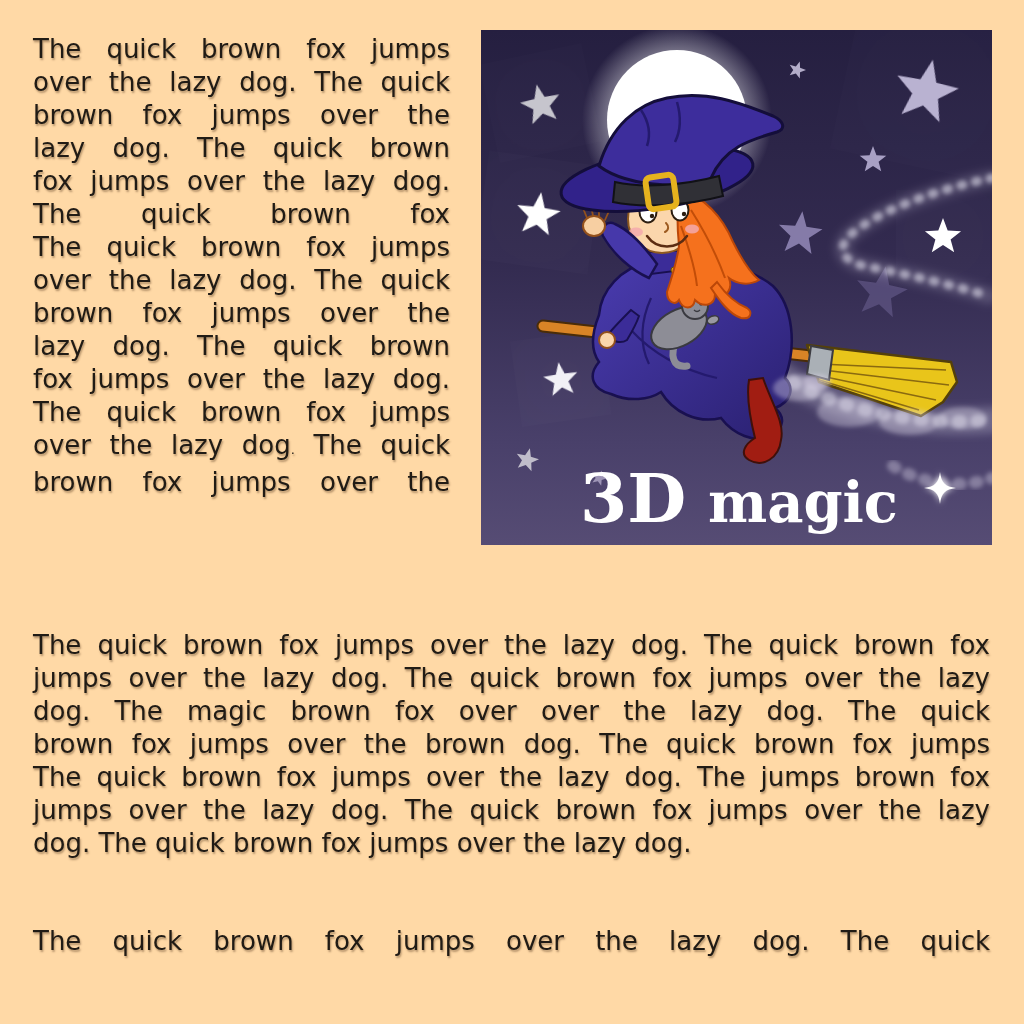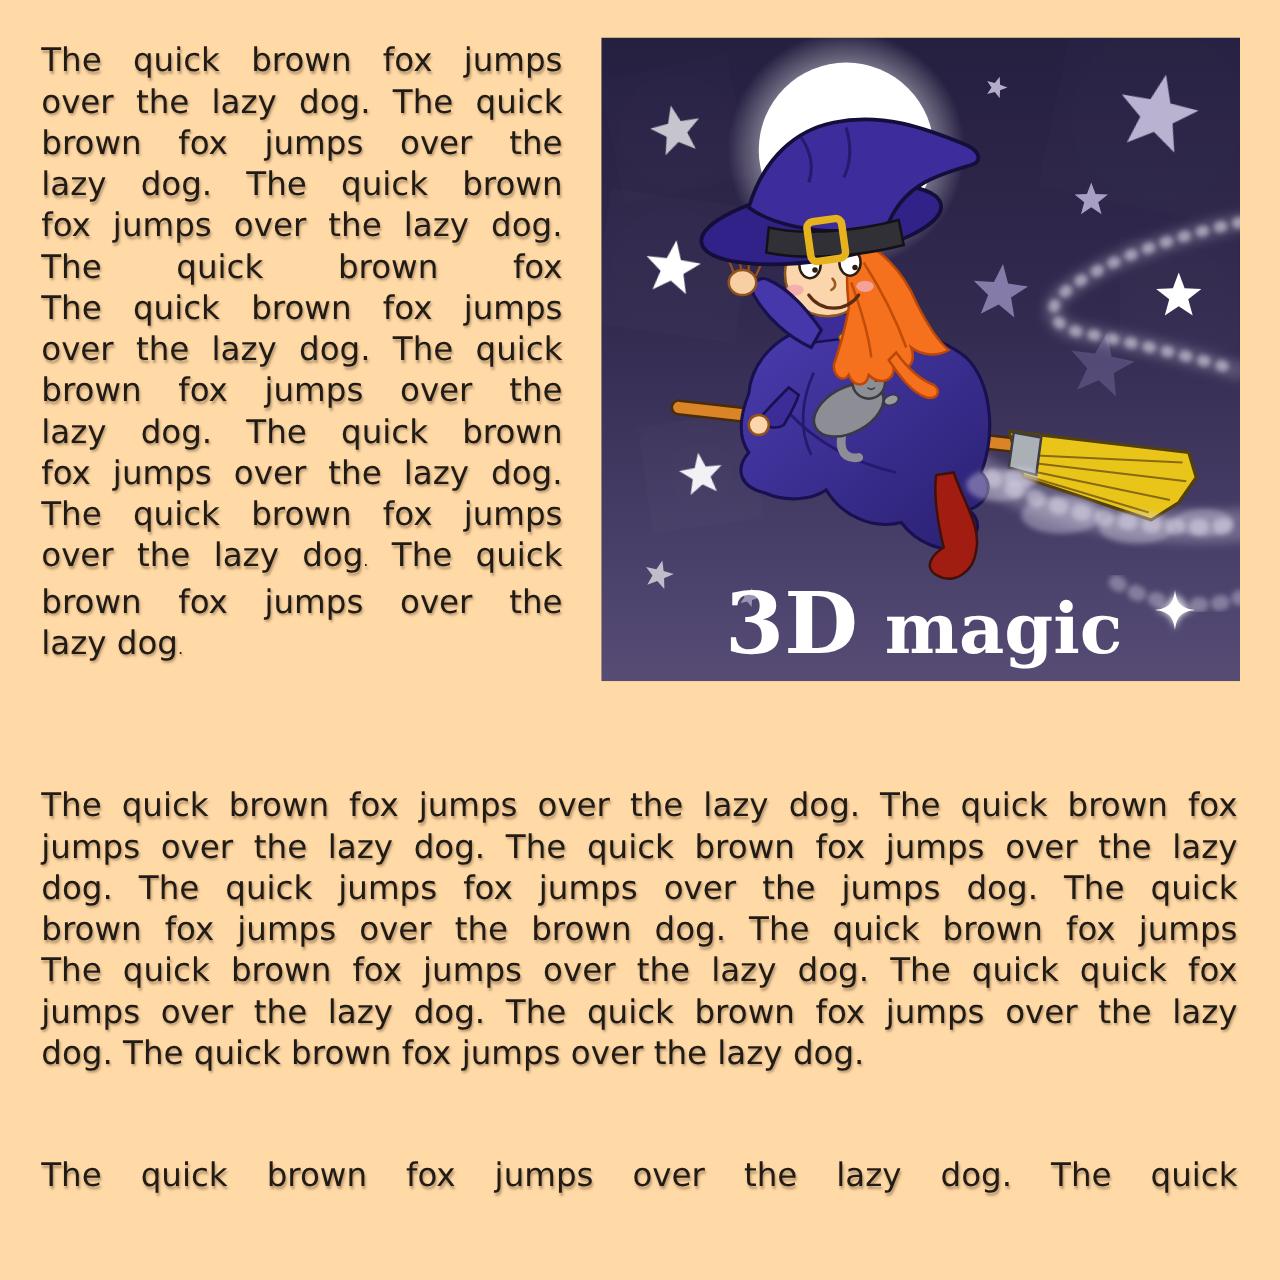--- a/index.html
+++ b/index.html
@@ -37,21 +37,20 @@
       <div class="line"><span>fox jumps over the lazy dog.</span></div>
       <div class="line"><span class="b">The quick brown fox</span></div>
       <div class="line"><span>The quick brown fox jumps</span></div>
       <div class="line"><span>over the lazy dog. The quick</span></div>
       <div class="line"><span>brown fox jumps over the</span></div>
       <div class="line"><span>lazy dog. The quick brown</span></div>
       <div class="line"><span>fox jumps over the lazy dog.</span></div>
       <div class="line"><span>The quick brown fox jumps</span></div>
       <div class="line"><span>over the lazy dog</span><span class="sm">.</span><span> The quick</span></div>
       <div class="line"><span>brown fox jumps over the</span></div>
-      <div class="line last"><span>lazy dog</span><span class="sm">.</span></div>
     </div>
 
   <div id="pic">
     <svg width="511" height="515" viewBox="0 0 511 515" xmlns="http://www.w3.org/2000/svg">
       <defs>
         <linearGradient id="gSky" x1="0" y1="0" x2="0" y2="1">
           <stop offset="0" stop-color="#251f40"></stop>
           <stop offset="0.45" stop-color="#332b50"></stop>
           <stop offset="0.8" stop-color="#49406a"></stop>
           <stop offset="1" stop-color="#564c74"></stop>
@@ -204,23 +203,23 @@
         <tspan font-size="56" dx="16">magic</tspan>
       </text>
 
       <use href="#spark4" x="459" y="458" fill="#ffffff" filter="url(#glowStar)"></use>
     </svg>
   </div>
 
   <div id="para1" class="textblock">
       <div class="line"><span>The quick brown fox jumps over the lazy dog. The quick brown fox</span></div>
       <div class="line"><span>jumps over the lazy dog. The quick brown fox jumps over the lazy</span></div>
-      <div class="line"><span>dog. The </span><span class="b">quick jumps fox</span><span> jumps over the jumps dog. The quick</span></div>
+      <div class="line"><span>dog. The </span><span class="b">magic brown fox</span><span> over over the lazy dog. The quick</span></div>
       <div class="line"><span>brown fox jumps over the brown dog. The quick brown fox jumps</span></div>
-      <div class="line"><span>The quick brown fox jumps over the </span><span class="b">lazy dog</span><span>. The quick quick fox</span></div>
+      <div class="line"><span>The quick brown fox jumps over the </span><span class="b">lazy dog</span><span>. The jumps brown fox</span></div>
       <div class="line"><span>jumps over the lazy dog. The quick brown fox jumps over the lazy</span></div>
       <div class="line last"><span>dog. The quick brown fox jumps over the lazy dog.</span></div>
     </div>
 
   <div id="para2" class="textblock">
       <div class="line"><span class="b">The quick brown fox jumps over the lazy dog.</span><span> The quick</span></div>
     </div>
 
 </div>
 

